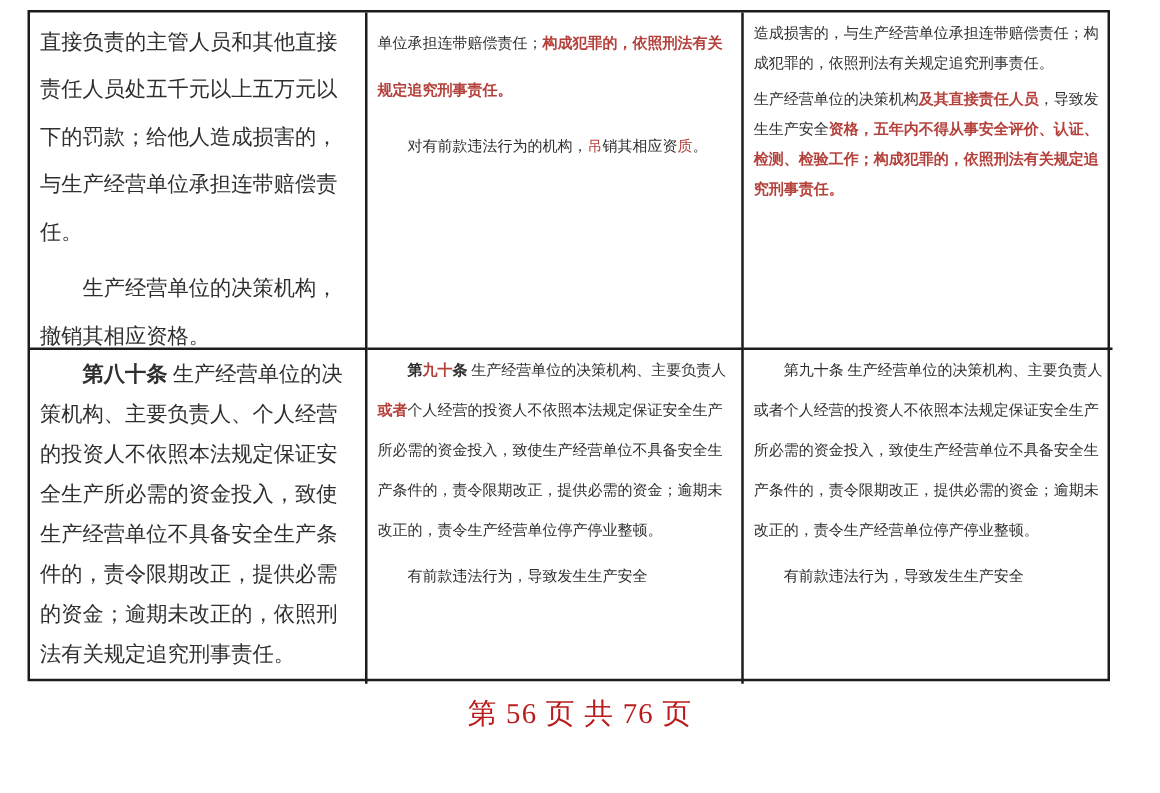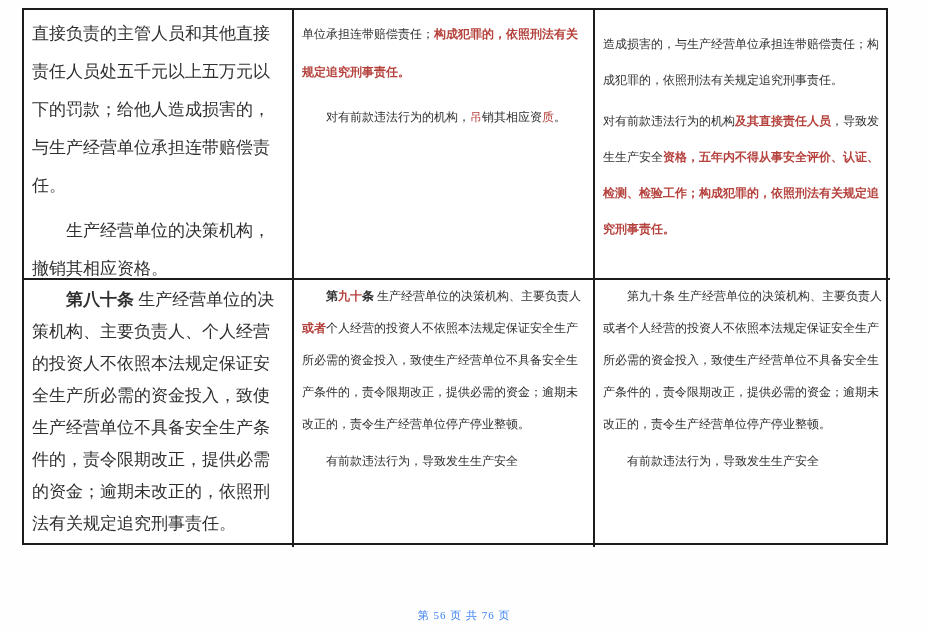--- a/index.html
+++ b/index.html
@@ -18,50 +18,50 @@
   .cell{
     box-sizing:border-box;overflow:hidden;
     border-right:2px solid var(--border,#1c1c1c);
     border-bottom:2px solid var(--border,#1c1c1c);
     padding:5px 8px 0 8px;font-size:12px;line-height:33px;
   }
   .cell:nth-child(3n){border-right:none;}
   .cell:nth-child(n+4){border-bottom:none;}
   .r0c0{font-size:17px;line-height:38px;}
   .r0c1{line-height:38px;}
-  .r0c2{line-height:36px;padding-top:16px;}
+  .r0c2{line-height:24px;padding-top:4px;}
   .r1c0{font-size:17px;line-height:32px;padding-top:4px;}
   .r1c1,.r1c2{line-height:32px;padding-top:0;}
   .para{margin:0;}
   .para + .para{margin-top:7px;}
   .r0c2 .para + .para, .r1c0 .para + .para, .r1c1 .para + .para, .r1c2 .para + .para{margin-top:5px;}
   .indent{text-indent:2em;}
   .red{color:var(--red,#b5413c);}
   .bold{font-weight:bold;}
   .footer{
-    position:absolute;left:0;top:608px;width:100%;
-    text-align:center;font-size:11px;color:#3b82f6;letter-spacing:1px;
+    position:absolute;left:0;top:555px;width:100%;
+    text-align:center;font-size:23px;color:#b91c1c;letter-spacing:1px;
   }
 </style>
 </head>
 <body>
 
 <div class="page">
   <div class="law-table">
     <div class="cell r0c0">
         <p class="para"><span>直接负责的主管人员和其他直接责任人员处五千元以上五万元以下的罚款；给他人造成损害的，与生产经营单位承担连带赔偿责任。</span></p>
         <p class="para indent"><span>生产经营单位的决策机构，撤销其相应资格。</span></p>
       </div>
     <div class="cell r0c1">
         <p class="para"><span>单位承担连带赔偿责任；</span><span class="red bold">构成犯罪的，依照刑法有关规定追究刑事责任。</span></p>
         <p class="para indent"><span>对有前款违法行为的机构，</span><span class="red">吊</span><span>销其相应资</span><span class="red">质</span><span>。</span></p>
       </div>
     <div class="cell r0c2">
         <p class="para"><span>造成损害的，与生产经营单位承担连带赔偿责任；构成犯罪的，依照刑法有关规定追究刑事责任。</span></p>
-        <p class="para"><span>对有前款违法行为的机构</span><span class="red bold">及其直接责任人员</span><span>，导致发生生产安全</span><span class="red bold">资格，五年内不得从事安全评价、认证、检测、检验工作；构成犯罪的，依照刑法有关规定追究刑事责任。</span></p>
+        <p class="para"><span>生产经营单位的决策机构</span><span class="red bold">及其直接责任人员</span><span>，导致发生生产安全</span><span class="red bold">资格，五年内不得从事安全评价、认证、检测、检验工作；构成犯罪的，依照刑法有关规定追究刑事责任。</span></p>
       </div>
     <div class="cell r1c0">
         <p class="para indent"><span class="bold">第八十条</span><span> 生产经营单位的决策机构、主要负责人、个人经营的投资人不依照本法规定保证安全生产所必需的资金投入，致使生产经营单位不具备安全生产条件的，责令限期改正，提供必需的资金；逾期未改正的，依照刑法有关规定追究刑事责任。</span></p>
         <p class="para indent"></p>
       </div>
     <div class="cell r1c1">
         <p class="para indent"><span class="bold">第</span><span class="red bold">九十</span><span class="bold">条</span><span> 生产经营单位的决策机构、主要负责人</span><span class="red bold">或者</span><span>个人经营的投资人不依照本法规定保证安全生产所必需的资金投入，致使生产经营单位不具备安全生产条件的，责令限期改正，提供必需的资金；逾期未改正的，责令生产经营单位停产停业整顿。</span></p>
         <p class="para indent"><span>有前款违法行为，导致发生生产安全</span></p>
       </div>
     <div class="cell r1c2">

